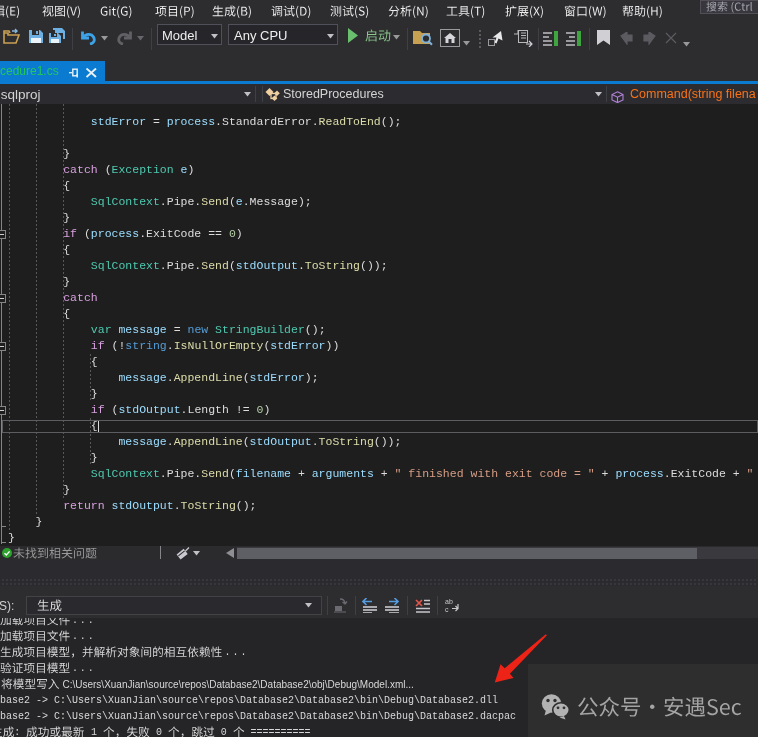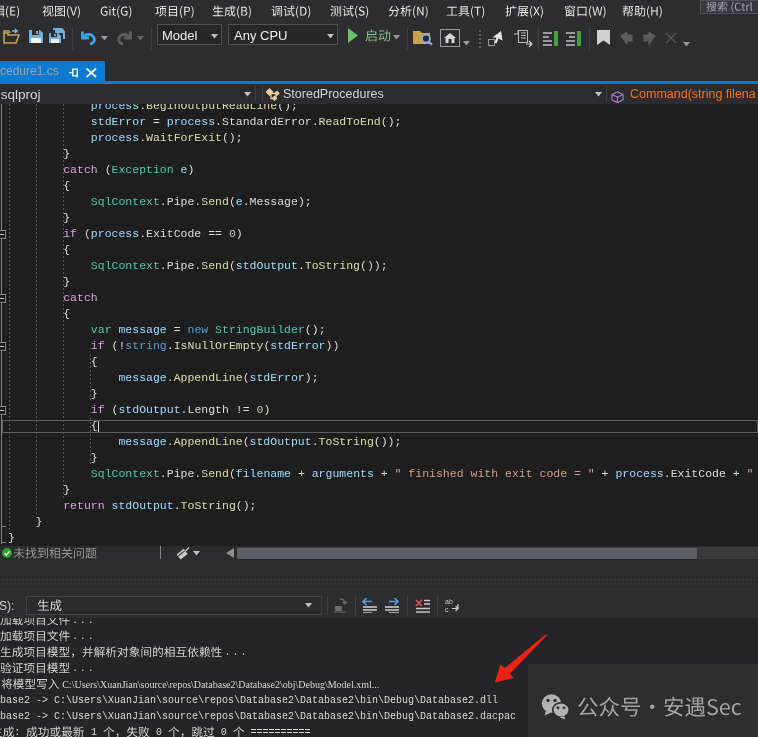--- a/index.html
+++ b/index.html
@@ -144,21 +144,21 @@
     <path d="M12 4 L6 0 L6 3 L1 3 L1 9 L6 9 L6 12 Z" fill="#5b5b60" stroke="#5b5b60" stroke-width="1.2"></path>
   </svg>
 <svg class="abs" style="left:665px;top:32px" width="14" height="13">
     <path d="M1 1 L11 11 M11 1 L1 11" fill="#5b5b60" stroke="#5b5b60" stroke-width="1.2"></path>
   </svg>
 <svg class="abs" style="left:683px;top:42px" width="8" height="5">
     <path d="M0 0 L7 0 L3.5 4.5 Z" fill="#999"></path>
   </svg>
 <div style="position:absolute;left:0;top:61px;width:758px;height:21px;background:#2d2d30"></div>
 <div style="position:absolute;left:0;top:61px;width:105px;height:20px;background:#0b7bd1"></div>
-<div style="position:absolute;left:0px;top:64px;font-size:12px;color:#a3a3a3;font-family:'Liberation Sans',sans-serif">cedure1.cs</div>
+<div style="position:absolute;left:0px;top:64px;font-size:12px;color:#22c55e;font-family:'Liberation Sans',sans-serif">cedure1.cs</div>
 <svg class="abs" style="left:69px;top:67.5px" width="11" height="10">
 <path d="M0 4.7 L3.2 4.7" stroke="#e8f1f8" stroke-width="1.3"></path>
 <rect x="3.8" y="1.2" width="4.4" height="6.6" fill="none" stroke="#e8f1f8" stroke-width="1.4"></rect>
 <path d="M8.2 6 L8.2 9.6" stroke="#e8f1f8" stroke-width="1.4"></path>
   </svg>
 <svg class="abs" style="left:86px;top:67.5px" width="11" height="10">
     <path d="M0.5 0.5 L10 9 M10 0.5 L0.5 9" stroke="#eaf2f9" stroke-width="1.9"></path>
   </svg>
 <div style="position:absolute;left:0;top:81px;width:758px;height:3px;background:#0b7bd1"></div>
 <div style="position:absolute;left:0;top:84px;width:758px;height:20px;background:#2b2b30"></div>
@@ -194,23 +194,21 @@
 <div style="position:absolute;left:2px;top:422px;width:4px;height:1px;background:#858585"></div>
 <div style="position:absolute;left:2px;top:438px;width:4px;height:1px;background:#858585"></div>
 <div style="position:absolute;left:-3px;top:126px;width:9px;height:9px;background:#1e1e1e;border:1px solid #858585"></div>
 <div style="position:absolute;left:-1px;top:130px;width:5px;height:1px;background:#ccc"></div>
 <div style="position:absolute;left:-3px;top:190px;width:9px;height:9px;background:#1e1e1e;border:1px solid #858585"></div>
 <div style="position:absolute;left:-1px;top:194px;width:5px;height:1px;background:#ccc"></div>
 <div style="position:absolute;left:-3px;top:238px;width:9px;height:9px;background:#1e1e1e;border:1px solid #858585"></div>
 <div style="position:absolute;left:-1px;top:242px;width:5px;height:1px;background:#ccc"></div>
 <div style="position:absolute;left:-3px;top:302px;width:9px;height:9px;background:#1e1e1e;border:1px solid #858585"></div>
 <div style="position:absolute;left:-1px;top:306px;width:5px;height:1px;background:#ccc"></div>
-<div style="position:absolute;left:8px;top:-6px;height:16px;font-family:'Liberation Mono',monospace;font-size:11.5px;line-height:16px;white-space:pre">&nbsp;&nbsp;&nbsp;&nbsp;&nbsp;&nbsp;&nbsp;&nbsp;&nbsp;&nbsp;&nbsp;&nbsp;<span style="color:#9CDCFE">process</span><span style="color:#DCDCDC">.</span><span style="color:#DCDCAA">BeginOutputReadLine</span><span style="color:#DCDCDC">();</span></div>
 <div style="position:absolute;left:8px;top:10px;height:16px;font-family:'Liberation Mono',monospace;font-size:11.5px;line-height:16px;white-space:pre">&nbsp;&nbsp;&nbsp;&nbsp;&nbsp;&nbsp;&nbsp;&nbsp;&nbsp;&nbsp;&nbsp;&nbsp;<span style="color:#9CDCFE">stdError</span><span style="color:#DCDCDC">&nbsp;=&nbsp;</span><span style="color:#9CDCFE">process</span><span style="color:#DCDCDC">.StandardError.</span><span style="color:#DCDCAA">ReadToEnd</span><span style="color:#DCDCDC">();</span></div>
-<div style="position:absolute;left:8px;top:26px;height:16px;font-family:'Liberation Mono',monospace;font-size:11.5px;line-height:16px;white-space:pre">&nbsp;&nbsp;&nbsp;&nbsp;&nbsp;&nbsp;&nbsp;&nbsp;&nbsp;&nbsp;&nbsp;&nbsp;<span style="color:#9CDCFE">process</span><span style="color:#DCDCDC">.</span><span style="color:#DCDCAA">WaitForExit</span><span style="color:#DCDCDC">();</span></div>
 <div style="position:absolute;left:8px;top:42px;height:16px;font-family:'Liberation Mono',monospace;font-size:11.5px;line-height:16px;white-space:pre">&nbsp;&nbsp;&nbsp;&nbsp;&nbsp;&nbsp;&nbsp;&nbsp;<span style="color:#DCDCDC">}</span></div>
 <div style="position:absolute;left:8px;top:58px;height:16px;font-family:'Liberation Mono',monospace;font-size:11.5px;line-height:16px;white-space:pre">&nbsp;&nbsp;&nbsp;&nbsp;&nbsp;&nbsp;&nbsp;&nbsp;<span style="color:#d8a0df">catch</span><span style="color:#DCDCDC">&nbsp;(</span><span style="color:#4EC9B0">Exception</span><span style="color:#DCDCDC">&nbsp;</span><span style="color:#9CDCFE">e</span><span style="color:#DCDCDC">)</span></div>
 <div style="position:absolute;left:8px;top:74px;height:16px;font-family:'Liberation Mono',monospace;font-size:11.5px;line-height:16px;white-space:pre">&nbsp;&nbsp;&nbsp;&nbsp;&nbsp;&nbsp;&nbsp;&nbsp;<span style="color:#DCDCDC">{</span></div>
 <div style="position:absolute;left:8px;top:90px;height:16px;font-family:'Liberation Mono',monospace;font-size:11.5px;line-height:16px;white-space:pre">&nbsp;&nbsp;&nbsp;&nbsp;&nbsp;&nbsp;&nbsp;&nbsp;&nbsp;&nbsp;&nbsp;&nbsp;<span style="color:#4EC9B0">SqlContext</span><span style="color:#DCDCDC">.Pipe.</span><span style="color:#DCDCAA">Send</span><span style="color:#DCDCDC">(</span><span style="color:#9CDCFE">e</span><span style="color:#DCDCDC">.Message);</span></div>
 <div style="position:absolute;left:8px;top:106px;height:16px;font-family:'Liberation Mono',monospace;font-size:11.5px;line-height:16px;white-space:pre">&nbsp;&nbsp;&nbsp;&nbsp;&nbsp;&nbsp;&nbsp;&nbsp;<span style="color:#DCDCDC">}</span></div>
 <div style="position:absolute;left:8px;top:122px;height:16px;font-family:'Liberation Mono',monospace;font-size:11.5px;line-height:16px;white-space:pre">&nbsp;&nbsp;&nbsp;&nbsp;&nbsp;&nbsp;&nbsp;&nbsp;<span style="color:#d8a0df">if</span><span style="color:#DCDCDC">&nbsp;(</span><span style="color:#9CDCFE">process</span><span style="color:#DCDCDC">.ExitCode&nbsp;==&nbsp;</span><span style="color:#B5CEA8">0</span><span style="color:#DCDCDC">)</span></div>
 <div style="position:absolute;left:8px;top:138px;height:16px;font-family:'Liberation Mono',monospace;font-size:11.5px;line-height:16px;white-space:pre">&nbsp;&nbsp;&nbsp;&nbsp;&nbsp;&nbsp;&nbsp;&nbsp;<span style="color:#DCDCDC">{</span></div>
 <div style="position:absolute;left:8px;top:154px;height:16px;font-family:'Liberation Mono',monospace;font-size:11.5px;line-height:16px;white-space:pre">&nbsp;&nbsp;&nbsp;&nbsp;&nbsp;&nbsp;&nbsp;&nbsp;&nbsp;&nbsp;&nbsp;&nbsp;<span style="color:#4EC9B0">SqlContext</span><span style="color:#DCDCDC">.Pipe.</span><span style="color:#DCDCAA">Send</span><span style="color:#DCDCDC">(</span><span style="color:#9CDCFE">stdOutput</span><span style="color:#DCDCDC">.</span><span style="color:#DCDCAA">ToString</span><span style="color:#DCDCDC">());</span></div>
 <div style="position:absolute;left:8px;top:170px;height:16px;font-family:'Liberation Mono',monospace;font-size:11.5px;line-height:16px;white-space:pre">&nbsp;&nbsp;&nbsp;&nbsp;&nbsp;&nbsp;&nbsp;&nbsp;<span style="color:#DCDCDC">}</span></div>
 <div style="position:absolute;left:8px;top:186px;height:16px;font-family:'Liberation Mono',monospace;font-size:11.5px;line-height:16px;white-space:pre">&nbsp;&nbsp;&nbsp;&nbsp;&nbsp;&nbsp;&nbsp;&nbsp;<span style="color:#d8a0df">catch</span></div>
@@ -307,21 +305,21 @@
       <path transform="matrix(0.011700,0,0,-0.011700,0,10.30)" d="M239 824C201 681 136 542 54 453C73 443 106 421 121 408C159 453 194 510 226 573H463V352H165V280H463V25H55V-48H949V25H541V280H865V352H541V573H901V646H541V840H463V646H259C281 697 300 752 315 807Z M1544 839C1544 782 1546 725 1549 670H1128V389C1128 259 1119 86 1036 -37C1054 -46 1086 -72 1099 -87C1191 45 1206 247 1206 388V395H1389C1385 223 1380 159 1367 144C1359 135 1350 133 1335 133C1318 133 1275 133 1229 138C1241 119 1249 89 1250 68C1299 65 1345 65 1371 67C1398 70 1415 77 1431 96C1452 123 1457 208 1462 433C1462 443 1463 465 1463 465H1206V597H1554C1566 435 1590 287 1628 172C1562 96 1485 34 1396 -13C1412 -28 1439 -59 1451 -75C1528 -29 1597 26 1658 92C1704 -11 1764 -73 1841 -73C1918 -73 1946 -23 1959 148C1939 155 1911 172 1894 189C1888 56 1876 4 1847 4C1796 4 1751 61 1714 159C1788 255 1847 369 1890 500L1815 519C1783 418 1740 327 1686 247C1660 344 1641 463 1630 597H1951V670H1626C1623 725 1622 781 1622 839ZM1671 790C1735 757 1812 706 1850 670L1897 722C1858 756 1779 805 1716 836Z M2618 500V289C2618 184 2591 56 2319 -19C2335 -34 2357 -61 2366 -77C2649 12 2693 158 2693 289V500ZM2689 91C2766 41 2864 -31 2911 -79L2961 -26C2913 21 2813 90 2736 138ZM2029 184 2048 106C2140 137 2262 179 2379 219L2369 284L2247 247V650H2363V722H2046V650H2172V225ZM2417 624V153H2490V556H2816V155H2891V624H2655C2670 655 2686 692 2702 728H2957V796H2381V728H2613C2603 694 2591 656 2578 624Z M3233 470H3759V305H3233ZM3233 542V704H3759V542ZM3233 233H3759V67H3233ZM3158 778V-74H3233V-6H3759V-74H3837V778Z M4472 417H4820V345H4472ZM4472 542H4820V472H4472ZM4732 840V757H4578V840H4507V757H4360V693H4507V618H4578V693H4732V618H4805V693H4945V757H4805V840ZM4402 599V289H4606C4602 259 4598 232 4591 206H4340V142H4569C4531 65 4459 12 4312 -20C4326 -35 4345 -63 4352 -80C4526 -38 4607 34 4647 140C4697 30 4790 -45 4920 -80C4930 -61 4950 -33 4966 -18C4853 6 4767 61 4719 142H4943V206H4666C4671 232 4676 260 4679 289H4893V599ZM4175 840V647H4050V577H4175V576C4148 440 4090 281 4032 197C4045 179 4063 146 4072 124C4110 183 4146 274 4175 372V-79H4247V436C4274 383 4305 319 4318 286L4366 340C4349 371 4273 496 4247 535V577H4350V647H4247V840Z M5635 783V448H5704V783ZM5822 834V387C5822 374 5818 370 5802 369C5787 368 5737 368 5680 370C5691 350 5701 321 5705 301C5776 301 5825 302 5855 314C5885 325 5893 344 5893 386V834ZM5388 733V595H5264V601V733ZM5067 595V528H5189C5178 461 5145 393 5059 340C5073 330 5098 302 5108 288C5210 351 5248 441 5259 528H5388V313H5459V528H5573V595H5459V733H5552V799H5100V733H5195V602V595ZM5467 332V221H5151V152H5467V25H5047V-45H5952V25H5544V152H5848V221H5544V332Z M6157 -107C6262 -70 6330 12 6330 120C6330 190 6300 235 6245 235C6204 235 6169 210 6169 163C6169 116 6203 92 6244 92L6261 94C6256 25 6212 -22 6135 -54Z M7642 561V344H7363V369V561ZM7704 843C7683 780 7645 695 7611 634H7089V561H7285V370V344H7052V272H7279C7265 162 7214 54 7054 -27C7071 -40 7097 -69 7108 -87C7291 7 7345 138 7359 272H7642V-80H7720V272H7949V344H7720V561H7918V634H7693C7725 689 7759 757 7789 818ZM7218 813C7260 758 7305 683 7321 634L7395 667C7376 716 7330 788 7287 841Z M8262 528V406H8173V528ZM8317 528H8407V406H8317ZM8161 586C8179 619 8196 654 8211 691H8342C8329 655 8313 616 8296 586ZM8189 841C8158 718 8103 599 8032 522C8048 512 8076 489 8088 478L8109 505V320C8109 207 8102 58 8034 -48C8049 -55 8078 -72 8090 -83C8133 -16 8154 72 8164 158H8262V-27H8317V158H8407V6C8407 -4 8404 -7 8393 -7C8384 -8 8355 -8 8321 -7C8330 -24 8339 -53 8341 -71C8391 -71 8422 -70 8443 -58C8464 -47 8470 -27 8470 5V586H8365C8389 629 8412 680 8429 725L8383 754L8372 751H8234C8242 776 8250 801 8257 826ZM8262 349V217H8170C8172 253 8173 288 8173 320V349ZM8317 349H8407V217H8317ZM8585 460C8568 376 8537 292 8494 235C8510 229 8539 213 8552 204C8570 231 8588 264 8603 301H8714V180H8511V113H8714V-79H8785V113H8960V180H8785V301H8934V367H8785V462H8714V367H8627C8636 393 8643 421 8649 448ZM8510 789V726H8647C8630 632 8591 551 8488 505C8503 493 8522 469 8530 454C8650 510 8696 608 8716 726H8862C8856 609 8848 562 8836 549C8830 541 8822 540 8807 540C8794 540 8757 541 8717 544C8727 527 8733 501 8735 482C8777 479 8818 479 8839 481C8864 483 8880 490 8893 506C8915 530 8924 594 8931 761C8932 771 8932 789 8932 789Z M9482 730V422C9482 282 9473 94 9382 -40C9400 -46 9431 -66 9444 -78C9539 61 9553 272 9553 422V426H9736V-80H9810V426H9956V497H9553V677C9674 699 9805 732 9899 770L9835 829C9753 791 9609 754 9482 730ZM9209 840V626H9059V554H9201C9168 416 9100 259 9032 175C9045 157 9063 127 9071 107C9122 174 9171 282 9209 394V-79H9282V408C9316 356 9356 291 9373 257L9421 317C9401 346 9317 459 9282 502V554H9430V626H9282V840Z M10502 394C10549 323 10594 228 10610 168L10676 201C10660 261 10612 353 10563 422ZM10091 453C10152 398 10217 333 10275 267C10215 139 10136 42 10045 -17C10063 -32 10086 -60 10098 -78C10190 -12 10268 80 10329 203C10374 147 10411 94 10435 49L10495 104C10466 156 10419 218 10364 281C10410 396 10443 533 10460 695L10411 709L10398 706H10070V635H10378C10363 527 10339 430 10307 344C10254 399 10198 453 10144 500ZM10765 840V599H10482V527H10765V22C10765 4 10758 -1 10741 -2C10724 -2 10668 -3 10605 0C10615 -23 10626 -58 10630 -79C10715 -79 10766 -77 10796 -64C10827 -51 10839 -28 10839 22V527H10959V599H10839V840Z M11341 844C11286 762 11185 663 11052 590C11068 580 11091 555 11102 538C11122 550 11141 562 11160 575V411H11328C11253 365 11163 332 11065 310C11077 296 11096 268 11103 254C11202 282 11294 319 11373 370C11398 353 11421 336 11441 318C11357 259 11213 203 11098 177C11112 164 11130 140 11140 124C11251 154 11389 214 11479 280C11495 262 11509 244 11520 226C11418 143 11234 66 11084 30C11099 17 11119 -9 11129 -27C11266 13 11434 88 11546 173C11573 101 11560 39 11520 13C11500 -1 11476 -3 11450 -3C11427 -3 11391 -3 11355 1C11366 -18 11374 -48 11375 -68C11408 -69 11439 -70 11463 -70C11505 -70 11534 -64 11569 -40C11636 2 11654 104 11605 211L11660 237C11703 143 11785 30 11903 -29C11913 -8 11936 21 11953 36C11840 83 11761 181 11719 268C11769 294 11819 323 11861 351L11801 396C11744 354 11653 299 11578 261C11544 313 11494 364 11425 407L11430 411H11849V636H11582C11611 669 11640 708 11660 743L11609 777L11597 773H11377C11393 791 11407 810 11420 828ZM11324 713H11554C11536 686 11514 658 11492 636H11241C11271 661 11299 687 11324 713ZM11231 578H11495C11472 537 11442 501 11407 470H11231ZM11566 578H11775V470H11492C11521 502 11545 538 11566 578Z M12091 615V-80H12168V615ZM12106 791C12152 747 12204 684 12227 644L12289 684C12265 726 12211 785 12164 827ZM12379 295H12619V160H12379ZM12379 491H12619V358H12379ZM12311 554V98H12690V554ZM12352 784V713H12836V11C12836 -2 12832 -6 12819 -7C12806 -7 12765 -8 12723 -6C12733 -25 12743 -57 12747 -75C12808 -75 12851 -75 12878 -63C12904 -50 12913 -31 12913 11V784Z M13552 423C13607 350 13675 250 13705 189L13769 229C13736 288 13667 385 13610 456ZM13240 842C13232 794 13215 728 13199 679H13087V-54H13156V25H13435V679H13268C13285 722 13304 778 13321 828ZM13156 612H13366V401H13156ZM13156 93V335H13366V93ZM13598 844C13566 706 13512 568 13443 479C13461 469 13492 448 13506 436C13540 484 13572 545 13600 613H13856C13844 212 13828 58 13796 24C13784 10 13773 7 13753 7C13730 7 13670 8 13604 13C13618 -6 13627 -38 13629 -59C13685 -62 13744 -64 13778 -61C13814 -57 13836 -49 13859 -19C13899 30 13913 185 13928 644C13929 654 13929 682 13929 682H13627C13643 729 13658 779 13670 828Z M14546 474H14850V300H14546ZM14546 542V710H14850V542ZM14546 231H14850V57H14546ZM14473 781V-73H14546V-12H14850V-70H14926V781ZM14214 840V626H14052V554H14205C14170 416 14099 258 14029 175C14041 157 14060 127 14068 107C14122 176 14175 287 14214 402V-79H14287V378C14325 329 14370 267 14389 234L14435 295C14413 322 14322 429 14287 464V554H14430V626H14287V840Z M15053 29V-43H15951V29H15706C15732 195 15760 409 15773 545L15717 552L15703 548H15353L15383 710H15921V783H15085V710H15302C15275 543 15231 322 15196 191H15653L15628 29ZM15340 478H15689C15682 417 15673 340 15662 261H15295C15310 325 15325 400 15340 478Z M16546 814C16574 764 16604 696 16616 655L16687 682C16674 722 16642 787 16613 836ZM16401 -83C16422 -67 16453 -52 16675 29C16670 45 16665 75 16663 94L16484 31V391C16518 427 16550 465 16579 504C16643 264 16753 54 16916 -52C16929 -32 16954 -4 16971 10C16878 64 16801 156 16741 269C16808 314 16890 377 16953 433L16897 485C16851 436 16777 371 16714 324C16678 403 16649 489 16628 578L16631 582H16944V653H16297V582H16545C16467 462 16353 354 16237 284C16253 270 16279 239 16290 223C16330 251 16371 283 16411 319V60C16411 14 16380 -14 16361 -26C16374 -39 16394 -67 16401 -83ZM16266 839C16213 687 16126 538 16032 440C16046 422 16068 383 16075 366C16104 397 16133 433 16160 473V-81H16232V588C16273 661 16309 739 16338 817Z M17686 465C17683 153 17669 35 17446 -32C17460 -43 17477 -68 17483 -82C17723 -7 17746 132 17750 465ZM17723 72C17792 28 17880 -35 17923 -76L17967 -27C17922 13 17832 74 17765 115ZM17084 566V285H17217C17176 198 17109 108 17047 59C17059 40 17076 9 17083 -12C17140 39 17198 124 17242 212V-76H17312V212C17357 165 17402 113 17427 76L17475 123C17444 166 17380 233 17325 285H17463V566H17311V664H17484V730H17311V833H17242V730H17056V664H17242V566ZM17149 505H17248V345H17149ZM17305 505H17397V345H17305ZM17644 699H17793C17774 656 17750 609 17726 575H17569C17597 615 17622 657 17644 699ZM17635 840C17605 757 17551 647 17474 562C17491 555 17515 540 17529 527V128H17595V518H17838V130H17906V575H17795C17826 623 17858 683 17880 736L17835 764L17825 761H17674L17703 829Z M18172 840V-79H18247V840ZM18080 650C18073 569 18055 459 18028 392L18087 372C18113 445 18131 560 18137 642ZM18254 656C18283 601 18313 528 18323 483L18379 512C18368 554 18337 625 18307 679ZM18334 27V-44H18949V27H18697V278H18903V348H18697V556H18925V628H18697V836H18621V628H18497C18510 677 18522 730 18532 782L18459 794C18436 658 18396 522 18338 435C18356 427 18390 410 18405 400C18431 443 18454 496 18474 556H18621V348H18409V278H18621V27Z" fill="#d8d8d8"></path>
     </svg>
 <div style="position:absolute;left:224.6px;top:29px;font-family:'Liberation Mono',monospace;font-size:10px;letter-spacing:1.9px;line-height:12px;color:#d8d8d8;white-space:pre">...</div>
 <svg style="position:absolute;left:0.0px;top:44px;overflow:visible;" width="70" height="12">
       <path transform="matrix(0.011700,0,0,-0.011700,0,10.30)" d="M31 148 47 85C122 106 214 131 304 157L297 215C198 189 101 163 31 148ZM533 530V465H831V530ZM467 362C496 286 523 186 531 121L593 138C584 203 555 301 526 376ZM644 387C661 312 679 212 684 147L746 157C740 222 722 320 702 396ZM107 656C100 548 88 399 75 311H344C331 105 315 24 294 2C286 -8 275 -10 259 -10C240 -10 194 -9 145 -4C156 -22 164 -48 165 -67C213 -70 260 -71 285 -69C315 -66 333 -60 350 -39C382 -7 396 87 412 342C413 351 414 373 414 373L347 372H335C347 480 362 660 372 795H64V730H303C295 610 282 468 270 372H147C156 456 165 565 171 652ZM667 847C605 707 495 584 375 508C389 493 411 463 420 448C514 514 605 608 674 718C744 621 845 517 936 451C944 471 961 503 974 520C881 580 773 686 710 781L732 826ZM435 35V-31H945V35H792C841 127 897 259 938 365L870 382C837 277 776 128 727 35Z M1102 769C1156 722 1224 657 1257 615L1309 667C1276 708 1206 771 1151 814ZM1352 30V-40H1962V30H1724V360H1922V431H1724V693H1940V763H1386V693H1647V30H1512V512H1438V30ZM1050 526V454H1191V107C1191 54 1154 15 1135 -1C1148 -12 1172 -37 1181 -52C1196 -32 1223 -10 1394 124C1385 139 1371 169 1364 188L1264 112V526Z M2618 500V289C2618 184 2591 56 2319 -19C2335 -34 2357 -61 2366 -77C2649 12 2693 158 2693 289V500ZM2689 91C2766 41 2864 -31 2911 -79L2961 -26C2913 21 2813 90 2736 138ZM2029 184 2048 106C2140 137 2262 179 2379 219L2369 284L2247 247V650H2363V722H2046V650H2172V225ZM2417 624V153H2490V556H2816V155H2891V624H2655C2670 655 2686 692 2702 728H2957V796H2381V728H2613C2603 694 2591 656 2578 624Z M3233 470H3759V305H3233ZM3233 542V704H3759V542ZM3233 233H3759V67H3233ZM3158 778V-74H3233V-6H3759V-74H3837V778Z M4472 417H4820V345H4472ZM4472 542H4820V472H4472ZM4732 840V757H4578V840H4507V757H4360V693H4507V618H4578V693H4732V618H4805V693H4945V757H4805V840ZM4402 599V289H4606C4602 259 4598 232 4591 206H4340V142H4569C4531 65 4459 12 4312 -20C4326 -35 4345 -63 4352 -80C4526 -38 4607 34 4647 140C4697 30 4790 -45 4920 -80C4930 -61 4950 -33 4966 -18C4853 6 4767 61 4719 142H4943V206H4666C4671 232 4676 260 4679 289H4893V599ZM4175 840V647H4050V577H4175V576C4148 440 4090 281 4032 197C4045 179 4063 146 4072 124C4110 183 4146 274 4175 372V-79H4247V436C4274 383 4305 319 4318 286L4366 340C4349 371 4273 496 4247 535V577H4350V647H4247V840Z M5635 783V448H5704V783ZM5822 834V387C5822 374 5818 370 5802 369C5787 368 5737 368 5680 370C5691 350 5701 321 5705 301C5776 301 5825 302 5855 314C5885 325 5893 344 5893 386V834ZM5388 733V595H5264V601V733ZM5067 595V528H5189C5178 461 5145 393 5059 340C5073 330 5098 302 5108 288C5210 351 5248 441 5259 528H5388V313H5459V528H5573V595H5459V733H5552V799H5100V733H5195V602V595ZM5467 332V221H5151V152H5467V25H5047V-45H5952V25H5544V152H5848V221H5544V332Z" fill="#d8d8d8"></path>
     </svg>
 <div style="position:absolute;left:71.9px;top:45px;font-family:'Liberation Mono',monospace;font-size:10px;letter-spacing:1.9px;line-height:12px;color:#d8d8d8;white-space:pre">...</div>
 <svg style="position:absolute;left:1px;top:60px;overflow:visible;" width="58" height="12">
       <path transform="matrix(0.011700,0,0,-0.011700,0,10.30)" d="M421 219C473 165 529 89 552 38L617 76C592 127 535 200 482 252ZM755 475V351H350V281H755V10C755 -4 750 -8 734 -9C717 -10 660 -10 600 -8C610 -29 621 -59 624 -79C703 -79 756 -78 787 -67C820 -55 829 -34 829 9V281H950V351H829V475ZM44 664C95 613 153 542 178 494L230 538V365C159 300 87 238 39 199L80 136C126 177 178 226 230 276V-79H303V840H230V548C202 594 145 658 96 705ZM505 610C539 582 575 543 597 512C523 476 440 450 359 434C373 419 388 392 396 374C616 424 837 534 932 737L883 763L870 760H654C672 779 689 798 703 818L627 840C572 760 466 678 351 630C366 618 390 595 400 581C466 612 530 652 586 698H827C786 637 727 586 658 545C635 577 595 615 560 643Z M1472 417H1820V345H1472ZM1472 542H1820V472H1472ZM1732 840V757H1578V840H1507V757H1360V693H1507V618H1578V693H1732V618H1805V693H1945V757H1805V840ZM1402 599V289H1606C1602 259 1598 232 1591 206H1340V142H1569C1531 65 1459 12 1312 -20C1326 -35 1345 -63 1352 -80C1526 -38 1607 34 1647 140C1697 30 1790 -45 1920 -80C1930 -61 1950 -33 1966 -18C1853 6 1767 61 1719 142H1943V206H1666C1671 232 1676 260 1679 289H1893V599ZM1175 840V647H1050V577H1175V576C1148 440 1090 281 1032 197C1045 179 1063 146 1072 124C1110 183 1146 274 1175 372V-79H1247V436C1274 383 1305 319 1318 286L1366 340C1349 371 1273 496 1247 535V577H1350V647H1247V840Z M2635 783V448H2704V783ZM2822 834V387C2822 374 2818 370 2802 369C2787 368 2737 368 2680 370C2691 350 2701 321 2705 301C2776 301 2825 302 2855 314C2885 325 2893 344 2893 386V834ZM2388 733V595H2264V601V733ZM2067 595V528H2189C2178 461 2145 393 2059 340C2073 330 2098 302 2108 288C2210 351 2248 441 2259 528H2388V313H2459V528H2573V595H2459V733H2552V799H2100V733H2195V602V595ZM2467 332V221H2151V152H2467V25H2047V-45H2952V25H2544V152H2848V221H2544V332Z M3078 786V590H3153V716H3845V590H3922V786ZM3091 211V142H3658V211ZM3300 696C3278 578 3242 415 3215 319H3745C3726 122 3704 36 3675 11C3664 1 3652 0 3629 0C3603 0 3536 1 3466 7C3480 -13 3489 -43 3491 -64C3556 -68 3621 -69 3654 -67C3692 -65 3715 -58 3738 -35C3777 3 3799 103 3823 352C3825 363 3826 387 3826 387H3310L3339 514H3799V580H3353L3375 688Z M4295 755C4361 709 4412 653 4456 591C4391 306 4266 103 4041 -13C4061 -27 4096 -58 4110 -73C4313 45 4441 229 4517 491C4627 289 4698 58 4927 -70C4931 -46 4951 -6 4964 15C4631 214 4661 590 4341 819Z" fill="#d8d8d8"></path>
     </svg>
-<div style="position:absolute;left:59.7px;top:61px;font-family:Liberation Serif, serif;font-size:10px;line-height:12px;color:#d8d8d8;white-space:pre"> C:\Users\XuanJian\source\repos\Database2\Database2\obj\Debug\Model.xml...</div>
+<div style="position:absolute;left:59.7px;top:61px;font-family:Liberation Sans, sans-serif;font-size:10px;line-height:12px;color:#d8d8d8;white-space:pre"> C:\Users\XuanJian\source\repos\Database2\Database2\obj\Debug\Model.xml...</div>
 <div style="position:absolute;left:0.0px;top:77px;font-family:'Liberation Mono',monospace;font-size:10px;line-height:12px;color:#d8d8d8;white-space:pre">base2 -&gt; C:\Users\XuanJian\source\repos\Database2\Database2\bin\Debug\Database2.dll</div>
 <div style="position:absolute;left:0.0px;top:93px;font-family:'Liberation Mono',monospace;font-size:10px;line-height:12px;color:#d8d8d8;white-space:pre">base2 -&gt; C:\Users\XuanJian\source\repos\Database2\Database2\bin\Debug\Database2.dacpac</div>
 <svg style="position:absolute;left:-9.3px;top:108px;overflow:visible;" width="23" height="12">
       <path transform="matrix(0.011700,0,0,-0.011700,0,10.30)" d="M239 824C201 681 136 542 54 453C73 443 106 421 121 408C159 453 194 510 226 573H463V352H165V280H463V25H55V-48H949V25H541V280H865V352H541V573H901V646H541V840H463V646H259C281 697 300 752 315 807Z M1544 839C1544 782 1546 725 1549 670H1128V389C1128 259 1119 86 1036 -37C1054 -46 1086 -72 1099 -87C1191 45 1206 247 1206 388V395H1389C1385 223 1380 159 1367 144C1359 135 1350 133 1335 133C1318 133 1275 133 1229 138C1241 119 1249 89 1250 68C1299 65 1345 65 1371 67C1398 70 1415 77 1431 96C1452 123 1457 208 1462 433C1462 443 1463 465 1463 465H1206V597H1554C1566 435 1590 287 1628 172C1562 96 1485 34 1396 -13C1412 -28 1439 -59 1451 -75C1528 -29 1597 26 1658 92C1704 -11 1764 -73 1841 -73C1918 -73 1946 -23 1959 148C1939 155 1911 172 1894 189C1888 56 1876 4 1847 4C1796 4 1751 61 1714 159C1788 255 1847 369 1890 500L1815 519C1783 418 1740 327 1686 247C1660 344 1641 463 1630 597H1951V670H1626C1623 725 1622 781 1622 839ZM1671 790C1735 757 1812 706 1850 670L1897 722C1858 756 1779 805 1716 836Z" fill="#d8d8d8"></path>
     </svg>
 <div style="position:absolute;left:14.2px;top:109px;font-family:'Liberation Mono',monospace;font-size:10px;line-height:12px;color:#d8d8d8;white-space:pre">: </div>
 <svg style="position:absolute;left:26.2px;top:108px;overflow:visible;" width="58" height="12">
       <path transform="matrix(0.011700,0,0,-0.011700,0,10.30)" d="M544 839C544 782 546 725 549 670H128V389C128 259 119 86 36 -37C54 -46 86 -72 99 -87C191 45 206 247 206 388V395H389C385 223 380 159 367 144C359 135 350 133 335 133C318 133 275 133 229 138C241 119 249 89 250 68C299 65 345 65 371 67C398 70 415 77 431 96C452 123 457 208 462 433C462 443 463 465 463 465H206V597H554C566 435 590 287 628 172C562 96 485 34 396 -13C412 -28 439 -59 451 -75C528 -29 597 26 658 92C704 -11 764 -73 841 -73C918 -73 946 -23 959 148C939 155 911 172 894 189C888 56 876 4 847 4C796 4 751 61 714 159C788 255 847 369 890 500L815 519C783 418 740 327 686 247C660 344 641 463 630 597H951V670H626C623 725 622 781 622 839ZM671 790C735 757 812 706 850 670L897 722C858 756 779 805 716 836Z M1038 182 1056 105C1163 134 1307 175 1443 214L1434 285L1273 242V650H1419V722H1051V650H1199V222C1138 206 1082 192 1038 182ZM1597 824C1597 751 1596 680 1594 611H1426V539H1591C1576 295 1521 93 1307 -22C1326 -36 1351 -62 1361 -81C1590 47 1649 273 1665 539H1865C1851 183 1834 47 1805 16C1794 3 1784 0 1763 0C1741 0 1685 1 1623 6C1637 -14 1645 -46 1647 -68C1704 -71 1762 -72 1794 -69C1828 -66 1850 -58 1872 -30C1910 16 1924 160 1940 574C1940 584 1940 611 1940 611H1669C1671 680 1672 751 1672 824Z M2692 791C2753 761 2827 715 2863 681L2909 733C2872 767 2797 811 2736 837ZM2062 66 2077 -11C2193 14 2357 50 2511 84L2505 155C2342 121 2171 86 2062 66ZM2195 452H2399V278H2195ZM2125 518V213H2472V518ZM2068 680V606H2561C2573 443 2596 293 2632 175C2565 94 2484 28 2391 -22C2408 -36 2437 -65 2449 -80C2528 -33 2599 25 2661 94C2706 -15 2766 -81 2843 -81C2920 -81 2948 -31 2962 141C2941 149 2913 166 2896 184C2890 50 2878 -3 2850 -3C2800 -3 2755 59 2719 164C2793 263 2853 381 2897 516L2822 534C2790 430 2746 337 2692 255C2667 353 2649 473 2640 606H2936V680H2635C2633 731 2632 784 2632 838H2552C2552 785 2554 732 2557 680Z M3248 635H3753V564H3248ZM3248 755H3753V685H3248ZM3176 808V511H3828V808ZM3396 392V325H3214V392ZM3047 43 3054 -24 3396 17V-80H3468V26L3522 33V94L3468 88V392H3949V455H3049V392H3145V52ZM3507 330V268H3567L3547 262C3577 189 3618 124 3671 70C3616 29 3554 -2 3491 -22C3504 -35 3522 -61 3529 -77C3596 -53 3662 -19 3720 26C3776 -20 3843 -55 3919 -77C3929 -59 3948 -32 3964 -18C3891 0 3826 31 3771 71C3837 135 3889 215 3920 314L3877 333L3863 330ZM3613 268H3832C3806 209 3767 157 3721 113C3675 157 3639 209 3613 268ZM3396 269V198H3214V269ZM3396 142V80L3214 59V142Z M4360 213C4390 163 4426 95 4442 51L4495 83C4480 125 4444 190 4411 240ZM4135 235C4115 174 4082 112 4041 68C4056 59 4082 40 4094 30C4133 77 4173 150 4196 220ZM4553 744V400C4553 267 4545 95 4460 -25C4476 -34 4506 -57 4518 -71C4610 59 4623 256 4623 400V432H4775V-75H4848V432H4958V502H4623V694C4729 710 4843 736 4927 767L4866 822C4794 792 4665 762 4553 744ZM4214 827C4230 799 4246 765 4258 735H4061V672H4503V735H4336C4323 768 4301 811 4282 844ZM4377 667C4365 621 4342 553 4323 507H4046V443H4251V339H4050V273H4251V18C4251 8 4249 5 4239 5C4228 4 4197 4 4162 5C4172 -13 4182 -41 4184 -59C4233 -59 4267 -58 4290 -47C4313 -36 4320 -18 4320 17V273H4507V339H4320V443H4519V507H4391C4410 549 4429 603 4447 652ZM4126 651C4146 606 4161 546 4165 507L4230 525C4225 563 4208 622 4187 665Z" fill="#d8d8d8"></path>
     </svg>
 <div style="position:absolute;left:84.9px;top:109px;font-family:'Liberation Mono',monospace;font-size:10px;line-height:12px;color:#d8d8d8;white-space:pre"> 1 </div>

